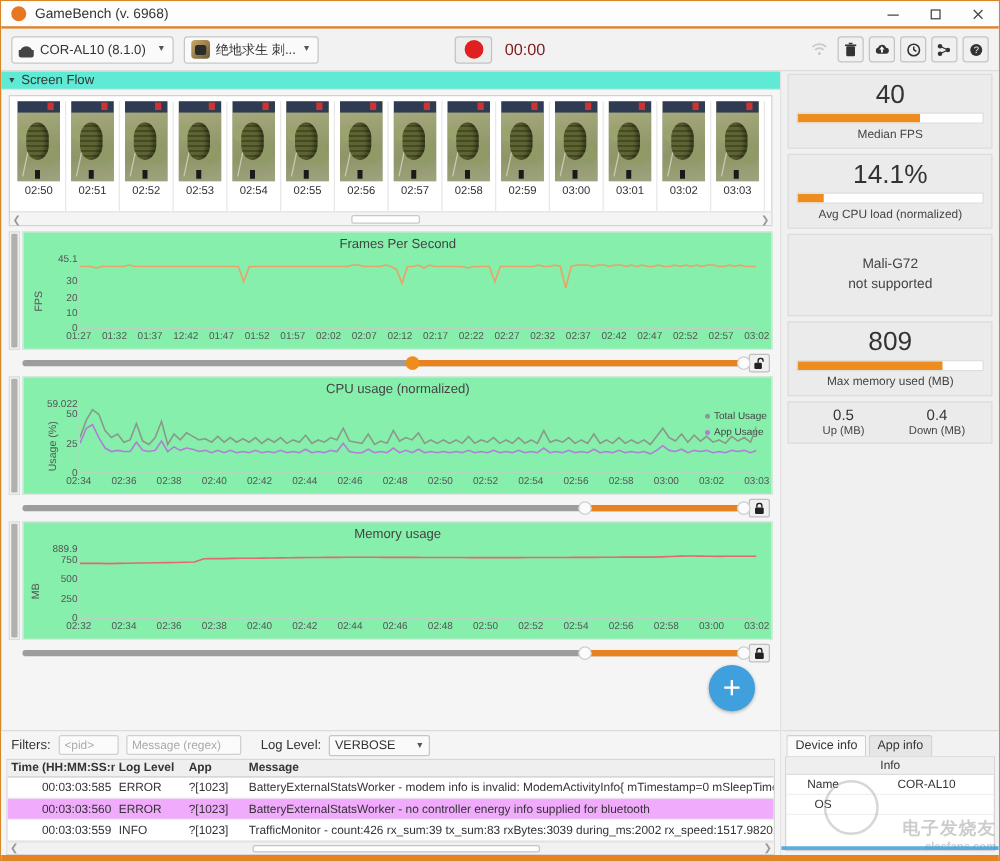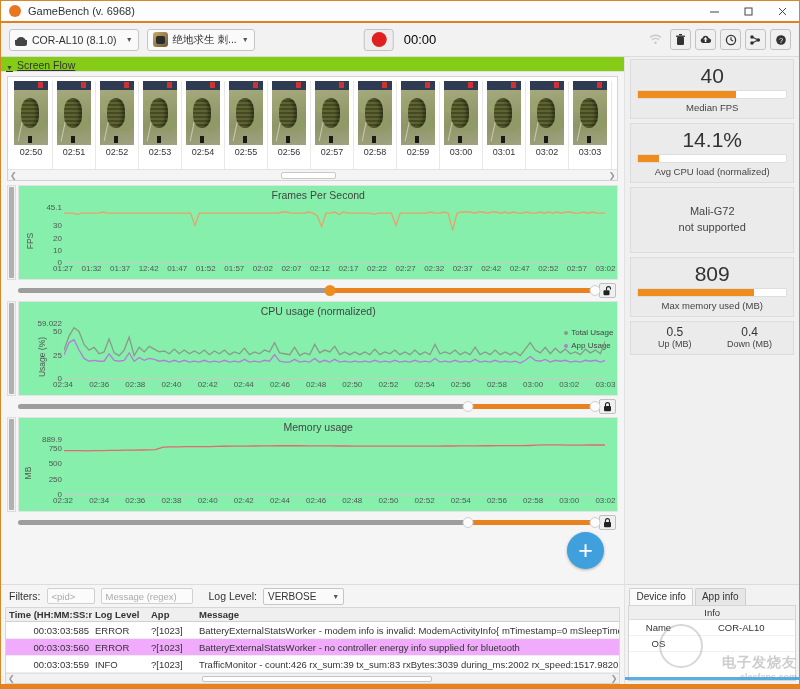--- a/index.html
+++ b/index.html
@@ -27,34 +27,34 @@
   .caret { font-size:7px; color:#555; margin-left:4px;}
   .andro { width:12px; height:12px; position:relative; flex:none;}
   .andro:before{content:"";position:absolute;left:1px;top:3px;width:10px;height:7px;border-radius:5px 5px 1px 1px;background:#444;}
   .andro:after{content:"";position:absolute;left:0px;top:6px;width:12px;height:6px;background:#444;border-radius:0 0 2px 2px;}
   .appico { width:15px; height:15px; border-radius:3px; background:linear-gradient(135deg,#c8a76a,#6b5a33); flex:none; position:relative; overflow:hidden;}
   .appico:after{content:"";position:absolute;left:3px;top:4px;width:9px;height:8px;background:#2b2b2b;border-radius:2px;}
 
   .rec-wrap { position:absolute; left:50%; transform:translateX(-50%); display:flex; align-items:center; gap:10px;}
   .recbtn { width:30px; height:22px; background:#ededed; border:1px solid #c3c3c3; border-radius:3px; display:flex; align-items:center; justify-content:center;}
   .recdot { width:15px; height:15px; border-radius:50%; background:#e02020; }
-  .timer { font-size:13px; color:#000000; }
+  .timer { font-size:13px; color:#7f1d1d; }
 
   .tb-right { margin-left:auto; display:flex; gap:4px; align-items:center;}
   .tbtn { width:21px; height:21px; background:#f0f0f0; border:1px solid #c3c3c3; border-radius:3px; display:flex; align-items:center; justify-content:center; }
   .tbtn.flat { background:transparent; border:none;}
   .tbtn svg{ display:block;}
 
   
   .bodyrow { flex:1; display:flex; min-height:0; }
   .leftcol { width:625px; display:flex; flex-direction:column; min-width:0;}
   .rightcol { width:175px; background:#f0f0f0; display:flex; flex-direction:column; border-left:1px solid #e2e2e2;}
 
   
-  .sf-head { height:15px; background:#84cc16; display:flex; align-items:flex-end; gap:4px; padding-left:5px; border-bottom:1px solid #e0e0e0;text-decoration:underline;}
+  .sf-head { height:15px; background:#5eead4; display:flex; align-items:center; gap:4px; padding-left:5px; border-bottom:1px solid #e0e0e0;}
   .tri { font-size:7px; color:#444;}
   .sf-title { font-size:10.5px; }
   .sf-box { margin:4px 6px 0 6px; border:1px solid #d2d2d2; background:#fff; height:105px; display:flex; flex-direction:column;}
   .thumbs { flex:1; display:flex; padding:4px 2px 0 2px; overflow:hidden;}
   .thumb { width:43px; display:flex; flex-direction:column; align-items:center; border-right:1px solid #e8e8e8; flex:none;}
   .tpic { width:34px; height:64px; position:relative; overflow:hidden; background:#7f8a5d; }
   .tpic .sky{position:absolute;left:0;top:0;width:100%;height:9px;background:#2e3b52;}
   .tpic .redm{position:absolute;right:5px;top:1px;width:5px;height:6px;background:#cc3333;}
   .tpic .land{position:absolute;left:0;top:9px;width:100%;height:55px;background:
       radial-gradient(circle at 20% 30%, #9aa36e 0 6px, transparent 7px),

